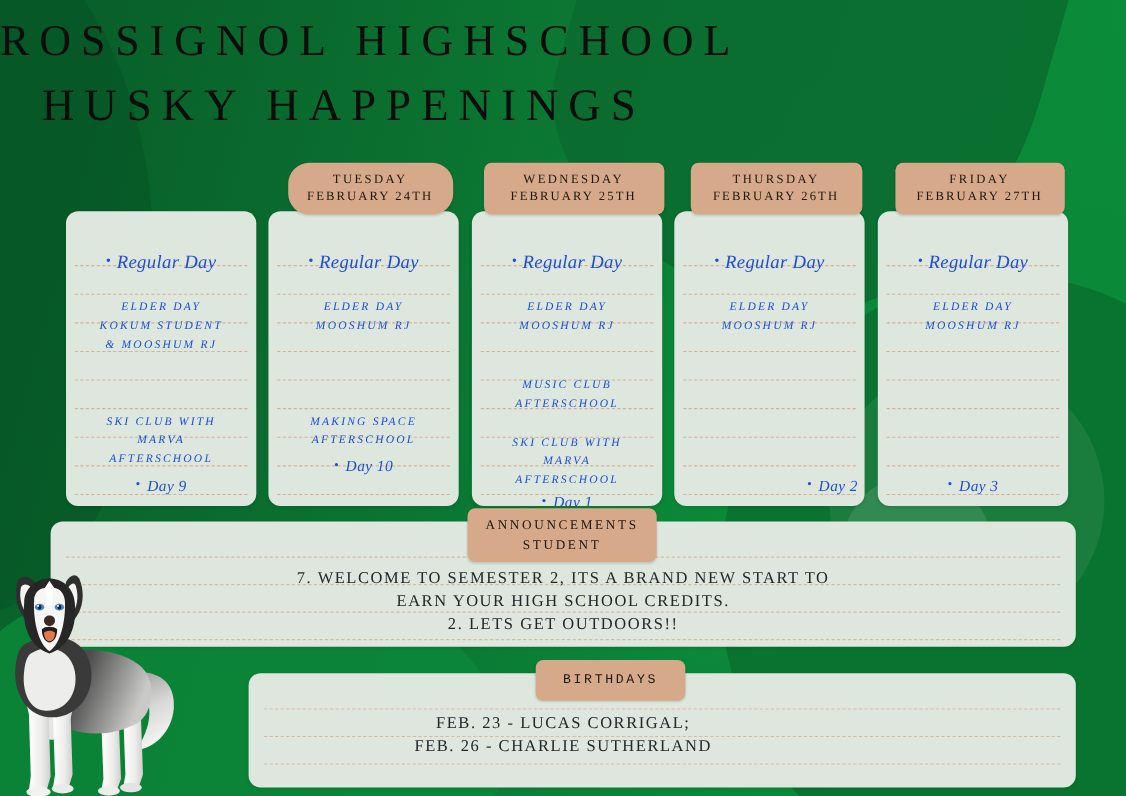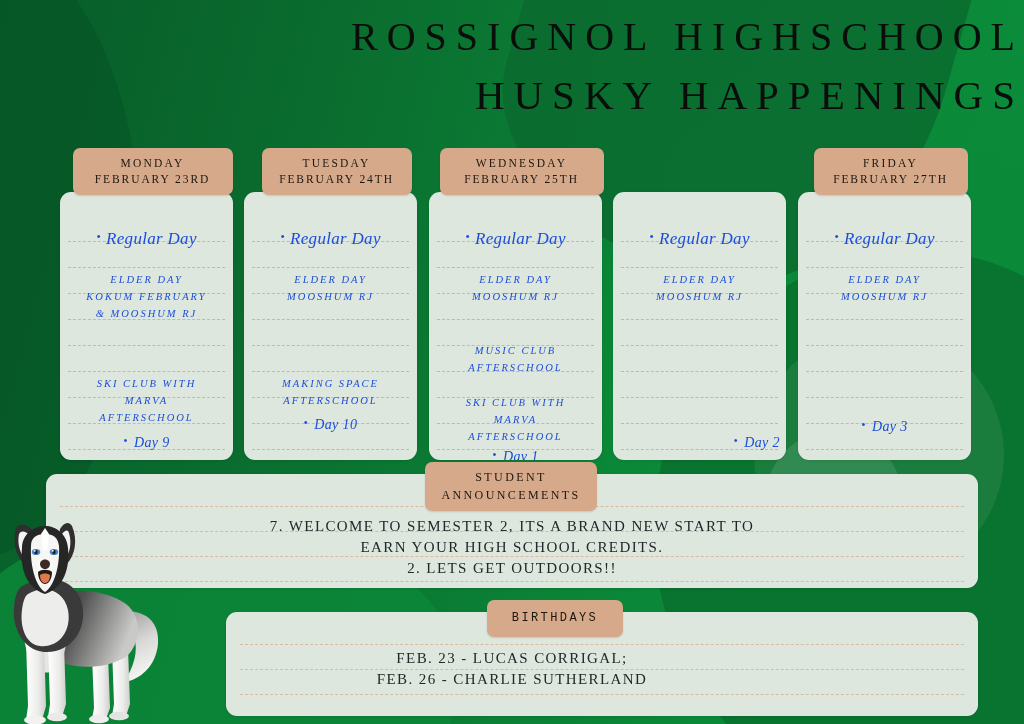--- a/index.html
+++ b/index.html
@@ -50,31 +50,31 @@
     opacity:.9;
   }
   .bg-left-dark{
     left:-190px;top:-60px;width:330px;height:620px;
     background:#065425;
     border-radius:0 56% 60% 0;
     opacity:.55;
   }
 
   
-  .title-wrap{position:absolute;left:0;top:8px;width:1024px;text-align:right;z-index:6;}
+  .title-wrap{position:absolute;left:0;top:8px;width:1024px;text-align:left;z-index:6;}
   .title-line{
     font-family:"Liberation Serif", serif;
     color:#0a0d0a;
     font-size:40px;
     line-height:58px;
     letter-spacing:9px;
     font-weight:400;
     white-space:nowrap;
   }
-  .title-line.l2{font-size:41px;letter-spacing:9px;}
+  .title-line.l2{font-size:41px;letter-spacing:9px;padding-left:38px;}
 
   
   .week{position:absolute;left:0;top:170px;width:1024px;height:300px;z-index:5;}
   .daycard{
     position:absolute;top:22px;width:173px;height:268px;
     background:#dde7de;
     border-radius:11px;
     box-shadow:0 1px 3px rgba(0,0,0,.10);
     overflow:hidden;
   }
@@ -198,33 +198,29 @@
           <div class="rule"></div>
           <div class="rule"></div>
           <div class="rule"></div>
           <div class="rule"></div>
           <div class="rule"></div>
         </div>
         <div class="card-body">
           <div class="regular"><span class="bull">•</span><span>Regular Day</span></div>
           <div class="spacer" style="height: 21px;"></div>
           <div class="entry">ELDER DAY</div>
-          <div class="entry">KOKUM FEBRUARY</div>
+          <div class="entry">KOKUM STUDENT</div>
           <div class="entry">&amp; MOOSHUM RJ</div>
           <div class="spacer" style="height: 53px;"></div>
           <div class="entry">SKI CLUB WITH</div>
           <div class="entry">MARVA</div>
           <div class="entry">AFTERSCHOOL</div>
           <div style="flex: 1 1 auto;"></div>
           <div class="dayno" style="margin-bottom: 3px;"><span class="bull">•</span><span>Day 9</span></div>
         </div>
-      </div>
-      <div class="tab" style="width: 148px; left: 72.5px;">
-        <div class="t1">MONDAY</div>
-        <div class="t2">FEBRUARY 23RD</div>
       </div>
       <div class="daycard" style="left: 244px;">
         <div class="rules">
           <div class="rule"></div>
           <div class="rule"></div>
           <div class="rule"></div>
           <div class="rule"></div>
           <div class="rule"></div>
           <div class="rule"></div>
           <div class="rule"></div>
@@ -237,21 +233,21 @@
           <div class="spacer" style="height: 21px;"></div>
           <div class="entry">ELDER DAY</div>
           <div class="entry">MOOSHUM RJ</div>
           <div class="spacer" style="height: 70px;"></div>
           <div class="entry">MAKING SPACE</div>
           <div class="entry">AFTERSCHOOL</div>
           <div style="flex: 1 1 auto;"></div>
           <div class="dayno" style="margin-bottom: 21px;"><span class="bull">•</span><span>Day 10</span></div>
         </div>
       </div>
-      <div class="tab" style="width: 138px; left: 261.5px;">
+      <div class="tab" style="width: 138px; left: 261.5px; border-radius: 19px;">
         <div class="t1">TUESDAY</div>
         <div class="t2">FEBRUARY 24TH</div>
       </div>
       <div class="daycard" style="left: 429px;">
         <div class="rules">
           <div class="rule"></div>
           <div class="rule"></div>
           <div class="rule"></div>
           <div class="rule"></div>
           <div class="rule"></div>
@@ -296,59 +292,63 @@
         </div>
         <div class="card-body">
           <div class="regular"><span class="bull">•</span><span>Regular Day</span></div>
           <div class="spacer" style="height: 21px;"></div>
           <div class="entry">ELDER DAY</div>
           <div class="entry">MOOSHUM RJ</div>
           <div style="flex: 1 1 auto;"></div>
           <div class="dayno" style="margin-bottom: 3px; text-align: right;"><span class="bull">•</span><span>Day 2</span></div>
         </div>
       </div>
+      <div class="tab" style="width: 144px; left: 627.5px;">
+        <div class="t1">THURSDAY</div>
+        <div class="t2">FEBRUARY 26TH</div>
+      </div>
       <div class="daycard" style="left: 798px;">
         <div class="rules">
           <div class="rule"></div>
           <div class="rule"></div>
           <div class="rule"></div>
           <div class="rule"></div>
           <div class="rule"></div>
           <div class="rule"></div>
           <div class="rule"></div>
           <div class="rule"></div>
           <div class="rule"></div>
           <div class="rule"></div>
         </div>
         <div class="card-body">
           <div class="regular"><span class="bull">•</span><span>Regular Day</span></div>
           <div class="spacer" style="height: 21px;"></div>
           <div class="entry">ELDER DAY</div>
           <div class="entry">MOOSHUM RJ</div>
           <div style="flex: 1 1 auto;"></div>
-          <div class="dayno" style="margin-bottom: 19px;"><span class="bull">•</span><span>Day 3</span></div>
+          <div class="dayno" style="margin-bottom: 3px;"><span class="bull">•</span><span>Day 3</span></div>
         </div>
       </div>
       <div class="tab" style="width: 142px; left: 813.5px;">
         <div class="t1">FRIDAY</div>
         <div class="t2">FEBRUARY 27TH</div>
       </div>
     </div>
 
   <div class="panel" id="ann-panel" style="left:46px;top:474px;width:932px;height:114px;">
     <div class="rules">
         <div class="rule"></div>
         <div class="rule"></div>
         <div class="rule"></div>
         <div class="rule"></div>
       </div>
   </div>
   <div class="panel-tab" id="ann-tab" style="left:425px;top:462px;width:172px;padding-left:0;padding-right:0;">
+    <div>ANNOUNCEMENTS</div>
     <div>STUDENT</div>
-    <div>ANNOUNCEMENTS</div>
   </div>
   <div class="panel-text" id="ann-text" style="top:516px;">
       <div>7. WELCOME TO SEMESTER 2, ITS A BRAND NEW START TO</div>
       <div>EARN YOUR HIGH SCHOOL CREDITS.</div>
       <div>2. LETS GET OUTDOORS!!</div>
     </div>
 
   <div class="panel" id="bd-panel" style="left:226px;top:612px;width:752px;height:104px;">
     <div class="rules">
         <div class="rule"></div>

